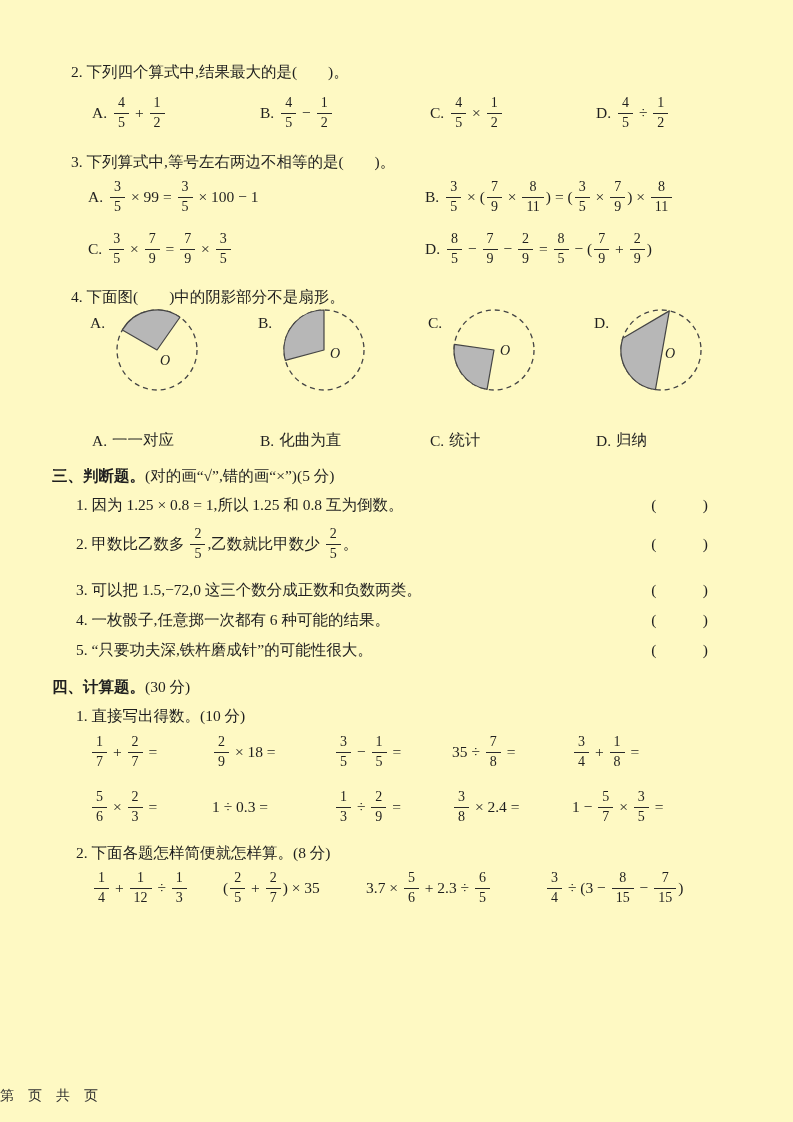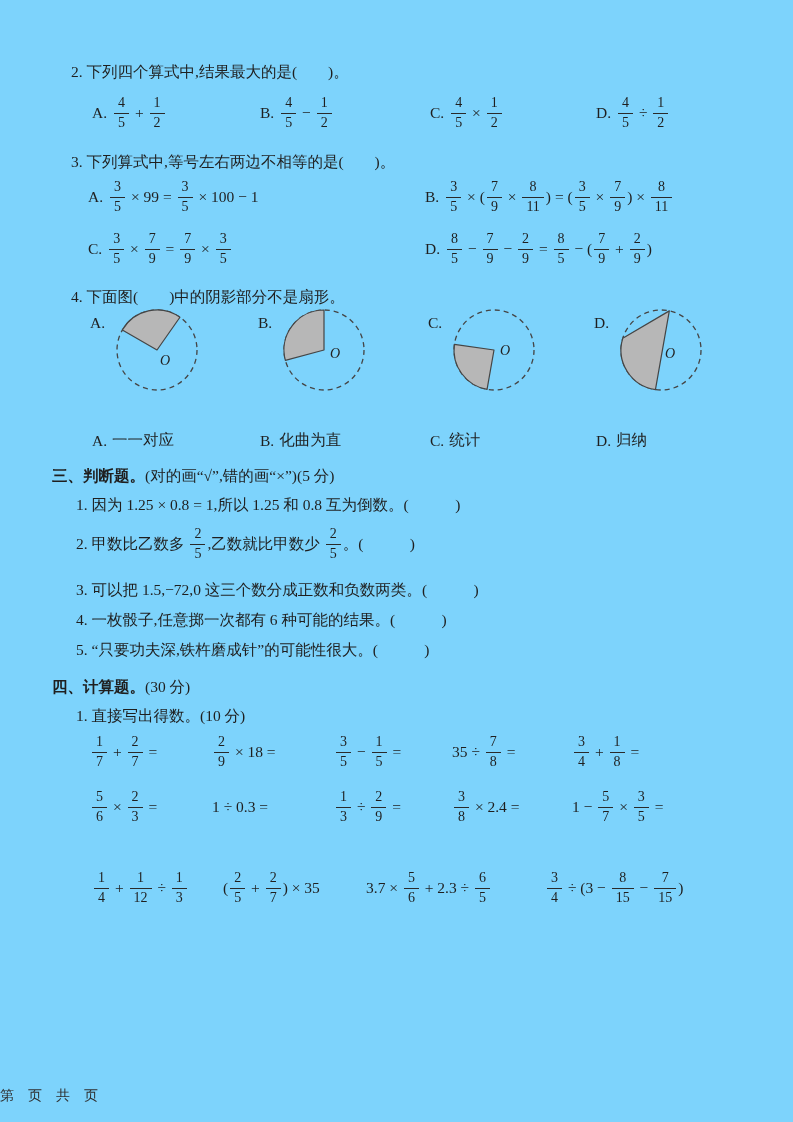--- a/index.html
+++ b/index.html
@@ -1,21 +1,21 @@
 <!DOCTYPE html>
 <html><head>
 <meta charset="utf-8">
 <style>
   * { box-sizing: border-box; margin: 0; padding: 0; }
   html, body { background: #ffffff; }
   .page {
     position: relative;
     width: 793px;
     height: 1122px;
-    background: #7dd3fc;
+    background: #fef9c3;
     font-family: "Liberation Serif", "DejaVu Serif", serif;
     color: #1f1f1f;
     font-size: 15.5px;
     overflow: hidden;
   }
   .abs { position: absolute; }
   .qtitle { white-space: pre; }
   .sheading { font-weight: bold; white-space: pre; font-family: Liberation Serif, serif; }
   .snote { font-weight: normal; margin-top: 43px; }
   .opt { display: flex; align-items: center; gap: 5px; min-height: 42px; }
@@ -23,21 +23,21 @@
   .math { display: flex; align-items: center; white-space: pre; }
   .mtxt { white-space: pre; }
   .frac {
     display: inline-flex; flex-direction: column; align-items: center;
     line-height: 1.05; font-size: 14px; margin: 0 2px; vertical-align: middle;
   }
   .fnum { padding: 0 4px 2px; }
   .fden { border-top: 1.4px solid #2a2a2a; padding: 2px 4px 0; }
   .s3row {
     left: 76px; right: 85px;
-    display: flex; align-items: center;
+    display: flex; justify-content: space-between; align-items: center;
   }
   .slot { white-space: pre; }
   .fig { display: flex; align-items: flex-start; gap: 3px; }
   .figlabel { padding-top: 9px; }
   .footer {
     left: 0; width: 100%; text-align: left;
     font-size: 14px; color: #2e2e2e; white-space: pre;
   }
 </style>
 </head>
@@ -186,20 +186,21 @@
   <div class="abs opt" style="left:334px; top:786px">
       <span class="math"><span class="frac"><span class="fnum">1</span><span class="fden">3</span></span><span class="mtxt"> ÷ </span><span class="frac"><span class="fnum">2</span><span class="fden">9</span></span><span class="mtxt"> =</span></span>
     </div>
   <div class="abs opt" style="left:452px; top:786px">
       <span class="math"><span class="frac"><span class="fnum">3</span><span class="fden">8</span></span><span class="mtxt"> × 2.4 =</span></span>
     </div>
   <div class="abs opt" style="left:572px; top:786px">
       <span class="math"><span class="mtxt">1 − </span><span class="frac"><span class="fnum">5</span><span class="fden">7</span></span><span class="mtxt"> × </span><span class="frac"><span class="fnum">3</span><span class="fden">5</span></span><span class="mtxt"> =</span></span>
     </div>
 
+  <div class="abs qtitle" style="left:76px; top:843px">2. 下面各题怎样简便就怎样算。(8 分)</div>
 
   <div class="abs opt" style="left:92px; top:867px">
       <span class="math"><span class="frac"><span class="fnum">1</span><span class="fden">4</span></span><span class="mtxt"> + </span><span class="frac"><span class="fnum">1</span><span class="fden">12</span></span><span class="mtxt"> ÷ </span><span class="frac"><span class="fnum">1</span><span class="fden">3</span></span></span>
     </div>
   <div class="abs opt" style="left:223px; top:867px">
       <span class="math"><span class="mtxt">(</span><span class="frac"><span class="fnum">2</span><span class="fden">5</span></span><span class="mtxt"> + </span><span class="frac"><span class="fnum">2</span><span class="fden">7</span></span><span class="mtxt">) × 35</span></span>
     </div>
   <div class="abs opt" style="left:366px; top:867px">
       <span class="math"><span class="mtxt">3.7 × </span><span class="frac"><span class="fnum">5</span><span class="fden">6</span></span><span class="mtxt"> + 2.3 ÷ </span><span class="frac"><span class="fnum">6</span><span class="fden">5</span></span></span>
     </div>

